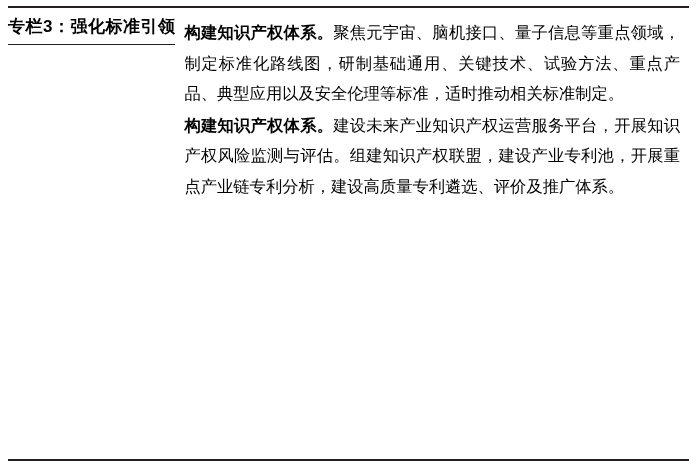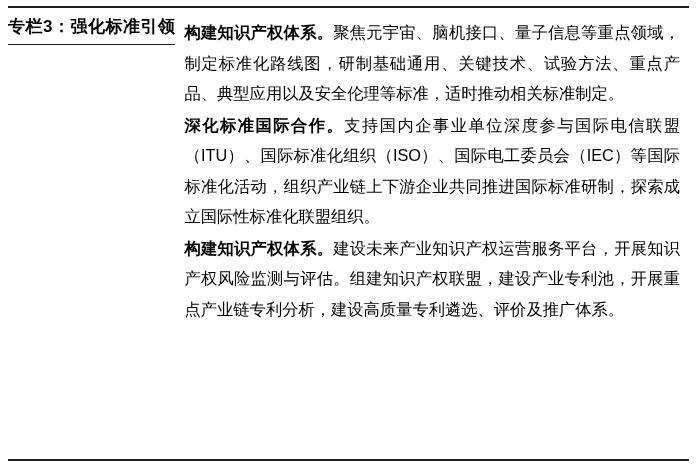--- a/index.html
+++ b/index.html
@@ -63,18 +63,17 @@
 
   <div class="title-row">
     <div class="title-text">专栏3：强化标准引领</div>
   </div>
 
   <div class="body-area">
 
     <p class="para"><span class="lead">构建知识产权体系。</span><span>聚焦元宇宙、脑机接口、量子信息等重点领域，制定标准化路线图，研制基础通用、关键技术、试验方法、重点产品、典型应用以及安全伦理等标准，适时推动相关标准制定。</span></p>
 
 
-    <p class="para"><span class="lead">深化标准国际合作。</span><span>支持国内企事业单位深度参与国际电信联盟（ITU）、国际标准化组织（ISO）、国际电工委员会（IEC）等国际标准化活动，组织产业链上下游企业共同推进国际标准研制，探索成立国际性标准化联盟组织。</span></p>
 
     <p class="para"><span class="lead">构建知识产权体系。</span><span>建设未来产业知识产权运营服务平台，开展知识产权风险监测与评估。组建知识产权联盟，建设产业专利池，开展重点产业链专利分析，建设高质量专利遴选、评价及推广体系。</span></p>
 
   </div>
 </div>
 
 </body></html>

